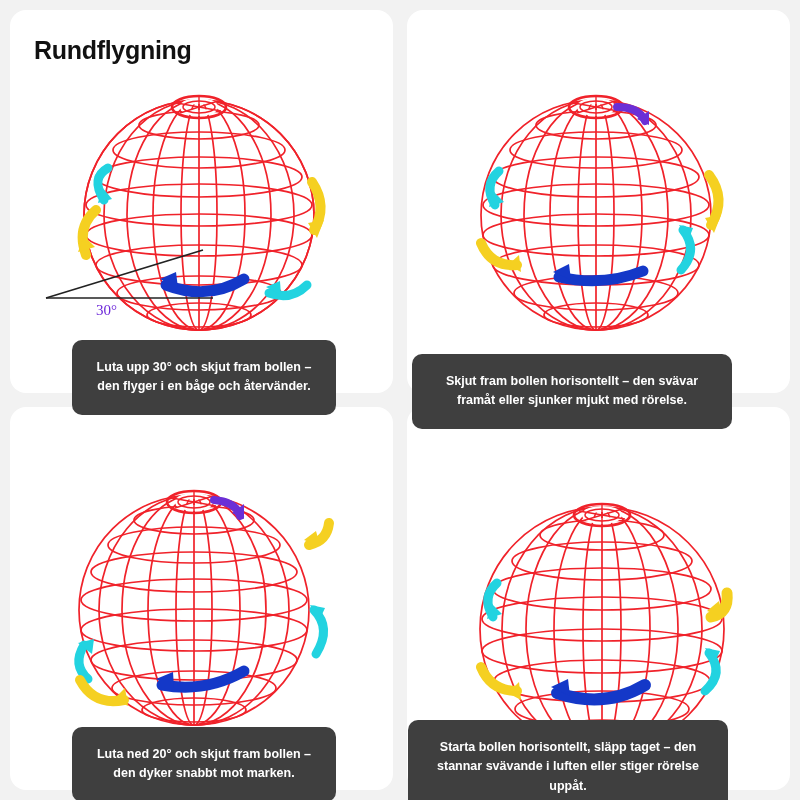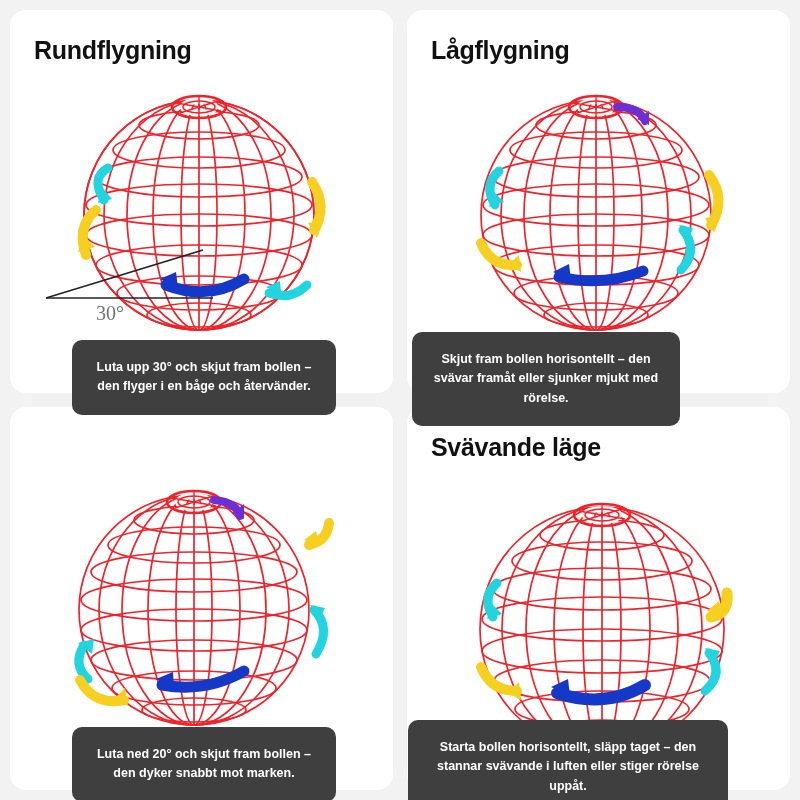--- a/index.html
+++ b/index.html
@@ -60,28 +60,28 @@
     border-radius: 10px;
     font-size: 12.5px;
     font-weight: bold;
     line-height: 1.55;
     text-align: center;
     padding: 18px 14px;
     box-sizing: border-box;
     z-index: 20;
   }
   .cap-1 { left: 72px;  top: 340px; width: 264px; }
-  .cap-2 { left: 412px; top: 332px; width: 268px; }
+  .cap-2 { left: 412px; top: 354px; width: 320px; }
   .cap-3 { left: 72px;  top: 727px; width: 264px; }
   .cap-4 { left: 408px; top: 720px; width: 320px; }
 
   .angle-label {
     position: absolute;
-    font-size: 20px;
-    color: #737373;
+    font-size: 15px;
+    color: #6d28d9;
     font-family: "Liberation Serif", serif;
   }
 </style>
 </head>
 <body>
 
 <div class="grid">
 
   <div class="panel">
     <div class="panel-title">Rundflygning</div>
@@ -141,21 +141,20 @@
         <g stroke="#222" fill="none" stroke-width="1.6">
           <line x1="8" y1="78" x2="175" y2="78"></line>
           <line x1="8" y1="78" x2="165" y2="30"></line>
         </g>
       </svg>
       <div class="angle-label" style="left:86px; top:292px;">30°</div>
     </div>
   </div>
 
   <div class="panel">
-    <div class="panel-title">Lågflygning</div>
     <div class="ball-wrap">
       <svg class="ball-svg" width="380" height="330" viewBox="0 0 380 330" style="left:4px; top:45px;">
         <g fill="none" stroke="#f0222a" stroke-width="1.7">
           <circle cx="185" cy="160" r="115"></circle>
           <ellipse cx="185" cy="160" rx="95" ry="115"></ellipse>
           <ellipse cx="185" cy="160" rx="72" ry="115"></ellipse>
           <ellipse cx="185" cy="160" rx="46" ry="115"></ellipse>
           <ellipse cx="185" cy="160" rx="18" ry="115"></ellipse>
           <line x1="185" y1="45" x2="185" y2="275"></line>
           <ellipse cx="185" cy="70" rx="60" ry="14"></ellipse>
@@ -253,21 +252,20 @@
         <g>
           <path d="M148 240 q44 8 82 -14" stroke="#1438c8" stroke-width="11" fill="none" stroke-linecap="round"></path>
           <path d="M142 234 l17 -7 1 16 z" fill="#1438c8"></path>
         </g>
       </svg>
 
     </div>
   </div>
 
   <div class="panel">
-    <div class="panel-title">Svävande läge</div>
     <div class="ball-wrap">
       <svg class="ball-svg" width="380" height="340" viewBox="0 0 380 340" style="left:10px; top:50px;">
         <g fill="none" stroke="#f0222a" stroke-width="1.7">
           <circle cx="185" cy="172" r="122"></circle>
           <ellipse cx="185" cy="172" rx="100" ry="122"></ellipse>
           <ellipse cx="185" cy="172" rx="76" ry="122"></ellipse>
           <ellipse cx="185" cy="172" rx="48" ry="122"></ellipse>
           <ellipse cx="185" cy="172" rx="19" ry="122"></ellipse>
           <line x1="185" y1="50" x2="185" y2="294"></line>
           <ellipse cx="185" cy="78" rx="62" ry="15"></ellipse>

